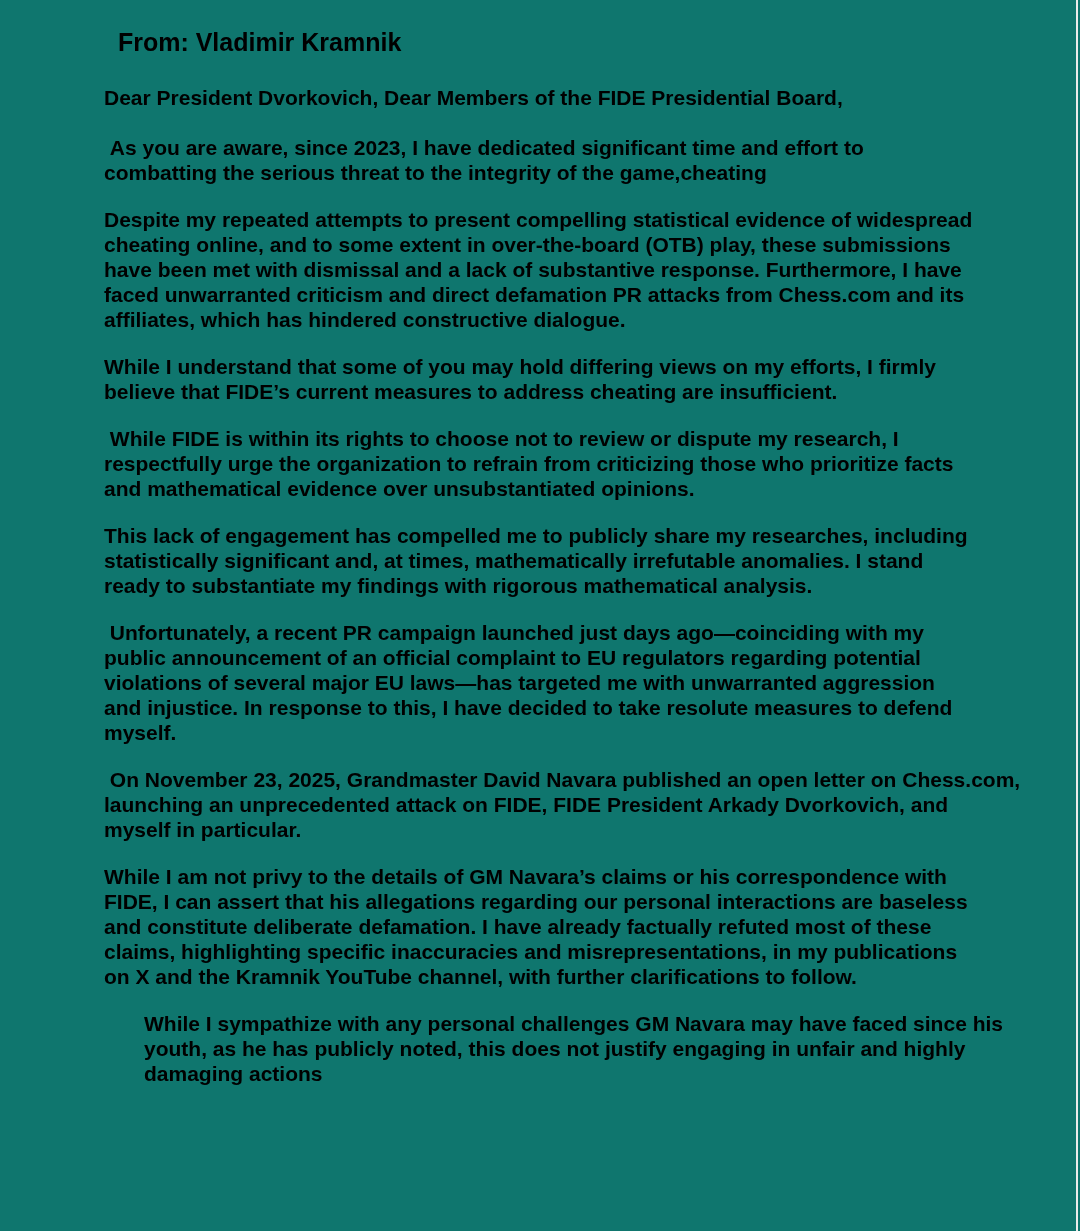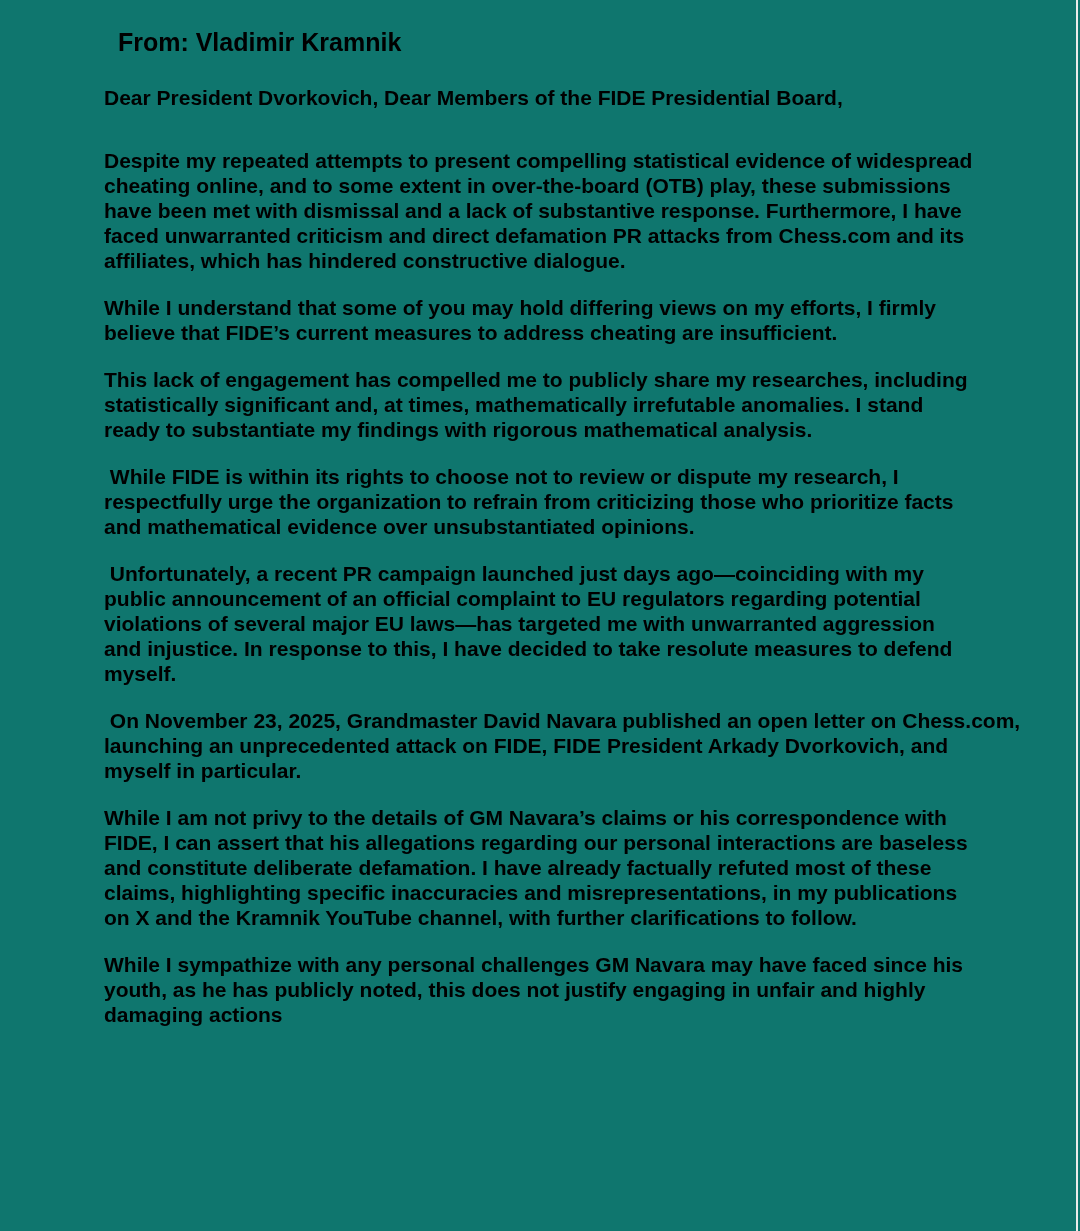--- a/index.html
+++ b/index.html
@@ -27,59 +27,62 @@
     white-space: pre-wrap;
   }
   .header-line {
     font-size: 25px;
     line-height: 29px;
     margin: 0 0 28px 0;
   }
   .salutation {
     font-size: 21px;
     line-height: 25px;
-    margin: 0 0 38px 0;
+    margin: 0 0 25px 0;
   }
   .par {
     font-size: 21px;
     line-height: 25px;
     margin: 0 0 22px 0;
   }
   .par:last-child {
     margin-bottom: 0;
+    margin-left: 40px;
   }
   .edge-line {
     position: absolute;
     top: 0;
     left: 1076px;
     width: 2px;
     height: 100%;
     background: #ececec;
   }
 </style>
 </head>
 <body>
 
 <div class="page">
   <div class="letter">
     <div class="header-line pre">  From: Vladimir Kramnik</div>
     <div class="salutation pre">Dear President Dvorkovich, Dear Members of the FIDE Presidential Board,</div>
+    <div class="par pre"> As you are aware, since 2023, I have dedicated significant time and effort to
+combatting the serious threat to the integrity of the game,cheating</div>
     <div class="par pre">Despite my repeated attempts to present compelling statistical evidence of widespread
 cheating online, and to some extent in over-the-board (OTB) play, these submissions
 have been met with dismissal and a lack of substantive response. Furthermore, I have
 faced unwarranted criticism and direct defamation PR attacks from Chess.com and its
 affiliates, which has hindered constructive dialogue.</div>
     <div class="par pre">While I understand that some of you may hold differing views on my efforts, I firmly
 believe that FIDE’s current measures to address cheating are insufficient.</div>
+    <div class="par pre"> While FIDE is within its rights to choose not to review or dispute my research, I
+respectfully urge the organization to refrain from criticizing those who prioritize facts
+and mathematical evidence over unsubstantiated opinions.</div>
     <div class="par pre">This lack of engagement has compelled me to publicly share my researches, including
 statistically significant and, at times, mathematically irrefutable anomalies. I stand
 ready to substantiate my findings with rigorous mathematical analysis.</div>
-    <div class="par pre"> While FIDE is within its rights to choose not to review or dispute my research, I
-respectfully urge the organization to refrain from criticizing those who prioritize facts
-and mathematical evidence over unsubstantiated opinions.</div>
     <div class="par pre"> Unfortunately, a recent PR campaign launched just days ago—coinciding with my
 public announcement of an official complaint to EU regulators regarding potential
 violations of several major EU laws—has targeted me with unwarranted aggression
 and injustice. In response to this, I have decided to take resolute measures to defend
 myself.</div>
     <div class="par pre"> On November 23, 2025, Grandmaster David Navara published an open letter on Chess.com,
 launching an unprecedented attack on FIDE, FIDE President Arkady Dvorkovich, and
 myself in particular.</div>
     <div class="par pre">While I am not privy to the details of GM Navara’s claims or his correspondence with
 FIDE, I can assert that his allegations regarding our personal interactions are baseless

